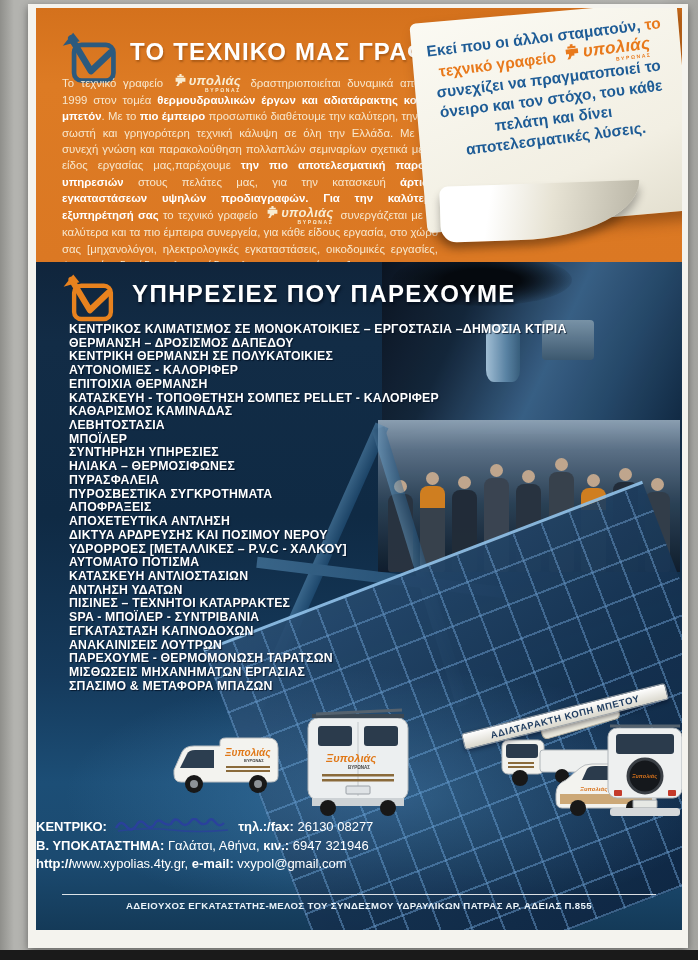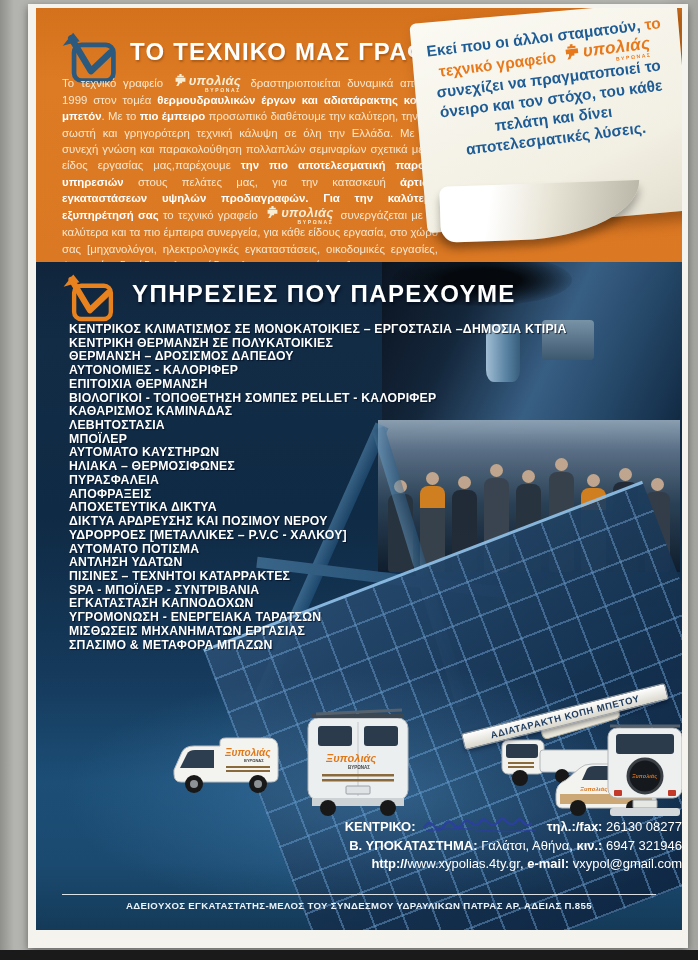--- a/index.html
+++ b/index.html
@@ -82,21 +82,21 @@
 
   
   .vehicles{position:absolute;left:128px;top:430px;width:528px;height:128px;z-index:3;}
   .veh{position:absolute;}
   .concrete-banner{position:absolute;left:296px;top:16px;width:208px;transform:rotate(-14deg);
         background:linear-gradient(180deg,#ffffff,#d9d7cc);border:1px solid #9aa0a6;border-radius:3px;
         color:#1c3a5e;font-weight:bold;font-size:9.5px;text-align:center;padding:2px 0;
         letter-spacing:.6px;box-shadow:0 2px 4px rgba(0,0,20,.4);z-index:4;white-space:nowrap;}
 
   
-  .contact{position:absolute;left:0;right:0;top:556px;text-align:right;color:#fff;z-index:4;}
+  .contact{position:absolute;left:0;right:0;top:556px;text-align:left;color:#fff;z-index:4;}
   .contact .line{font-size:13px;line-height:18.5px;white-space:nowrap;}
   .contact .lb{font-weight:bold;}
   .scribble{display:inline-block;vertical-align:-3px;margin:0 3px;}
   .sep{position:absolute;left:26px;right:26px;top:632px;height:1px;background:rgba(255,255,255,.85);z-index:4;}
   .license{position:absolute;left:0;right:0;top:638px;text-align:center;color:#eaf3f9;font-size:9.6px;
         font-weight:bold;letter-spacing:.35px;z-index:4;white-space:nowrap;}
 </style>
 </head>
 <body>
 
@@ -186,41 +186,44 @@
       <div class="photo glow"></div>
 
       <svg class="check-logo" style="left:24px;top:8px;width:58px;height:56px;position:absolute;z-index:3" viewBox="0 0 64 64">
         <rect x="15" y="18" width="42" height="38" rx="8" fill="none" stroke="#e8821e" stroke-width="5"></rect>
         <path d="M3 19 L14 5 l7 9 z" fill="#e8821e"></path>
         <path d="M12 11 L33 46 L54 26" fill="none" stroke="#e8821e" stroke-width="7" stroke-linecap="round" stroke-linejoin="round"></path>
       </svg>
       <div class="services-title">ΥΠΗΡΕΣΙΕΣ ΠΟΥ ΠΑΡΕΧΟΥΜΕ</div>
       <ul class="services-list">
           <li>ΚΕΝΤΡΙΚΟΣ ΚΛΙΜΑΤΙΣΜΟΣ ΣΕ ΜΟΝΟΚΑΤΟΙΚΙΕΣ – ΕΡΓΟΣΤΑΣΙΑ –ΔΗΜΟΣΙΑ ΚΤΙΡΙΑ</li>
+          <li>ΘΕΡΜΑΝΣΗ – ΔΡΟΣΙΣΜΟΣ ΔΑΠΕΔΟΥ</li>
           <li>ΚΕΝΤΡΙΚΗ ΘΕΡΜΑΝΣΗ ΣΕ ΠΟΛΥΚΑΤΟΙΚΙΕΣ</li>
-          <li>ΘΕΡΜΑΝΣΗ – ΔΡΟΣΙΣΜΟΣ ΔΑΠΕΔΟΥ</li>
           <li>ΑΥΤΟΝΟΜΙΕΣ - ΚΑΛΟΡΙΦΕΡ</li>
           <li>ΕΠΙΤΟΙΧΙΑ ΘΕΡΜΑΝΣΗ</li>
-          <li>ΒΙΟΛΟΓΙΚΟΙ - ΤΟΠΟΘΕΤΗΣΗ ΣΟΜΠΕΣ PELLET - ΚΑΛΟΡΙΦΕΡ</li>
+          <li>ΚΑΤΑΣΚΕΥΗ - ΤΟΠΟΘΕΤΗΣΗ ΣΟΜΠΕΣ PELLET - ΚΑΛΟΡΙΦΕΡ</li>
           <li>ΚΑΘΑΡΙΣΜΟΣ ΚΑΜΙΝΑΔΑΣ</li>
           <li>ΛΕΒΗΤΟΣΤΑΣΙΑ</li>
           <li>ΜΠΟΪΛΕΡ</li>
-          <li>ΑΥΤΟΜΑΤΟ ΚΑΥΣΤΗΡΩΝ</li>
+          <li>ΣΥΝΤΗΡΗΣΗ ΥΠΗΡΕΣΙΕΣ</li>
           <li>ΗΛΙΑΚΑ – ΘΕΡΜΟΣΙΦΩΝΕΣ</li>
           <li>ΠΥΡΑΣΦΑΛΕΙΑ</li>
+          <li>ΠΥΡΟΣΒΕΣΤΙΚΑ ΣΥΓΚΡΟΤΗΜΑΤΑ</li>
           <li>ΑΠΟΦΡΑΞΕΙΣ</li>
-          <li>ΑΠΟΧΕΤΕΥΤΙΚΑ ΔΙΚΤΥΑ</li>
+          <li>ΑΠΟΧΕΤΕΥΤΙΚΑ ΑΝΤΛΗΣΗ</li>
           <li>ΔΙΚΤΥΑ ΑΡΔΡΕΥΣΗΣ ΚΑΙ ΠΟΣΙΜΟΥ ΝΕΡΟΥ</li>
           <li>ΥΔΡΟΡΡΟΕΣ [ΜΕΤΑΛΛΙΚΕΣ – P.V.C - ΧΑΛΚΟΥ]</li>
           <li>ΑΥΤΟΜΑΤΟ ΠΟΤΙΣΜΑ</li>
+          <li>ΚΑΤΑΣΚΕΥΗ ΑΝΤΛΙΟΣΤΑΣΙΩΝ</li>
           <li>ΑΝΤΛΗΣΗ ΥΔΑΤΩΝ</li>
           <li>ΠΙΣΙΝΕΣ – ΤΕΧΝΗΤΟΙ ΚΑΤΑΡΡΑΚΤΕΣ</li>
           <li>SPA - ΜΠΟΪΛΕΡ - ΣΥΝΤΡΙΒΑΝΙΑ</li>
           <li>ΕΓΚΑΤΑΣΤΑΣΗ ΚΑΠΝΟΔΟΧΩΝ</li>
-          <li>ΥΓΡΟΜΟΝΩΣΗ - ΕΝΕΡΓΕΙΑΚΑ ΤΑΡΑΤΣΩΝ</li>
+          <li>ΑΝΑΚΑΙΝΙΣΕΙΣ ΛΟΥΤΡΩΝ</li>
+          <li>ΠΑΡΕΧΟΥΜΕ - ΘΕΡΜΟΜΟΝΩΣΗ ΤΑΡΑΤΣΩΝ</li>
           <li>ΜΙΣΘΩΣΕΙΣ ΜΗΧΑΝΗΜΑΤΩΝ ΕΡΓΑΣΙΑΣ</li>
           <li>ΣΠΑΣΙΜΟ &amp; ΜΕΤΑΦΟΡΑ ΜΠΑΖΩΝ</li>
         </ul>
 
       <div class="vehicles">
         <svg class="veh" style="left:4px;bottom:16px;width:122px;height:80px" viewBox="0 0 122 80">
           <path d="M6 46 L14 28 Q17 22 26 22 L52 22 L52 18 Q52 14 58 14 L100 14 Q110 14 110 24 L110 52 Q110 58 103 58 L13 58 Q6 58 6 50 Z" fill="#f3f3ef" stroke="#b9bdc0"></path>
           <path d="M12 44 L19 30 Q21 26 27 26 L46 26 L46 44 Z" fill="#2c3e50"></path>
           <text x="57" y="32" font-size="10" font-style="italic" font-weight="bold" fill="#e07818">Ξυπολιάς</text>
           <text x="76" y="38" font-size="4" font-weight="bold" fill="#444">ΒΥΡΩΝΑΣ</text>

